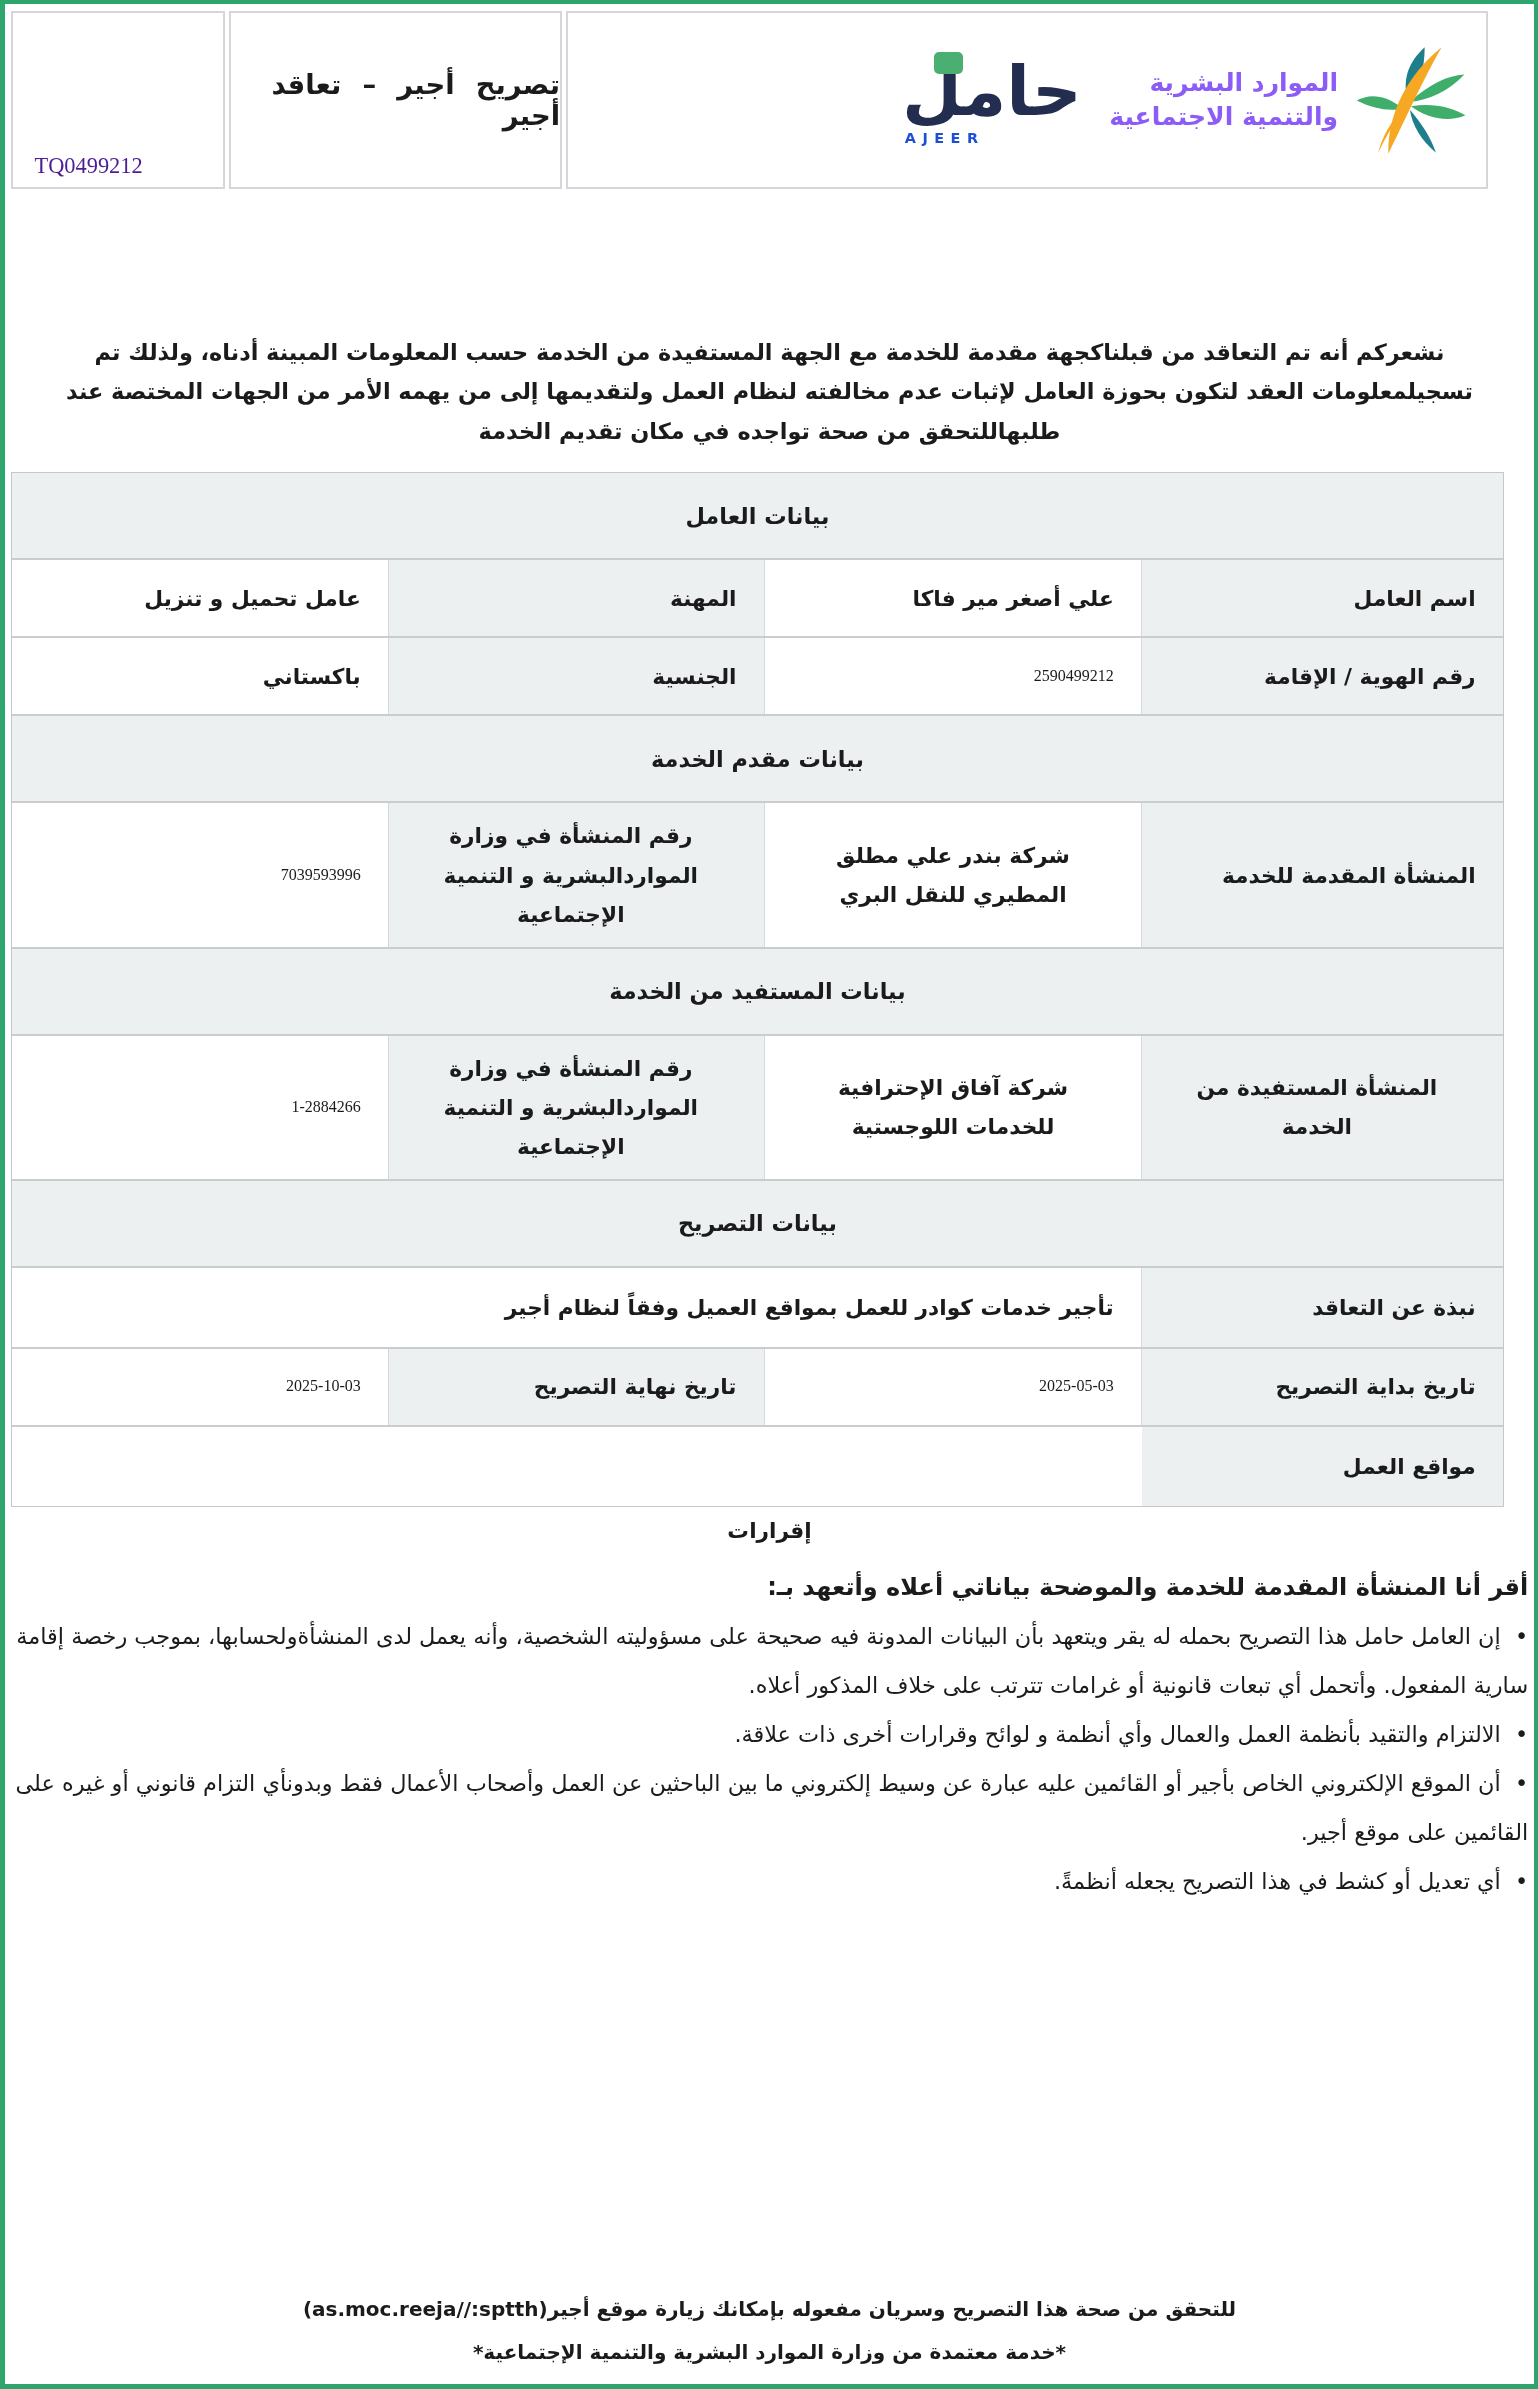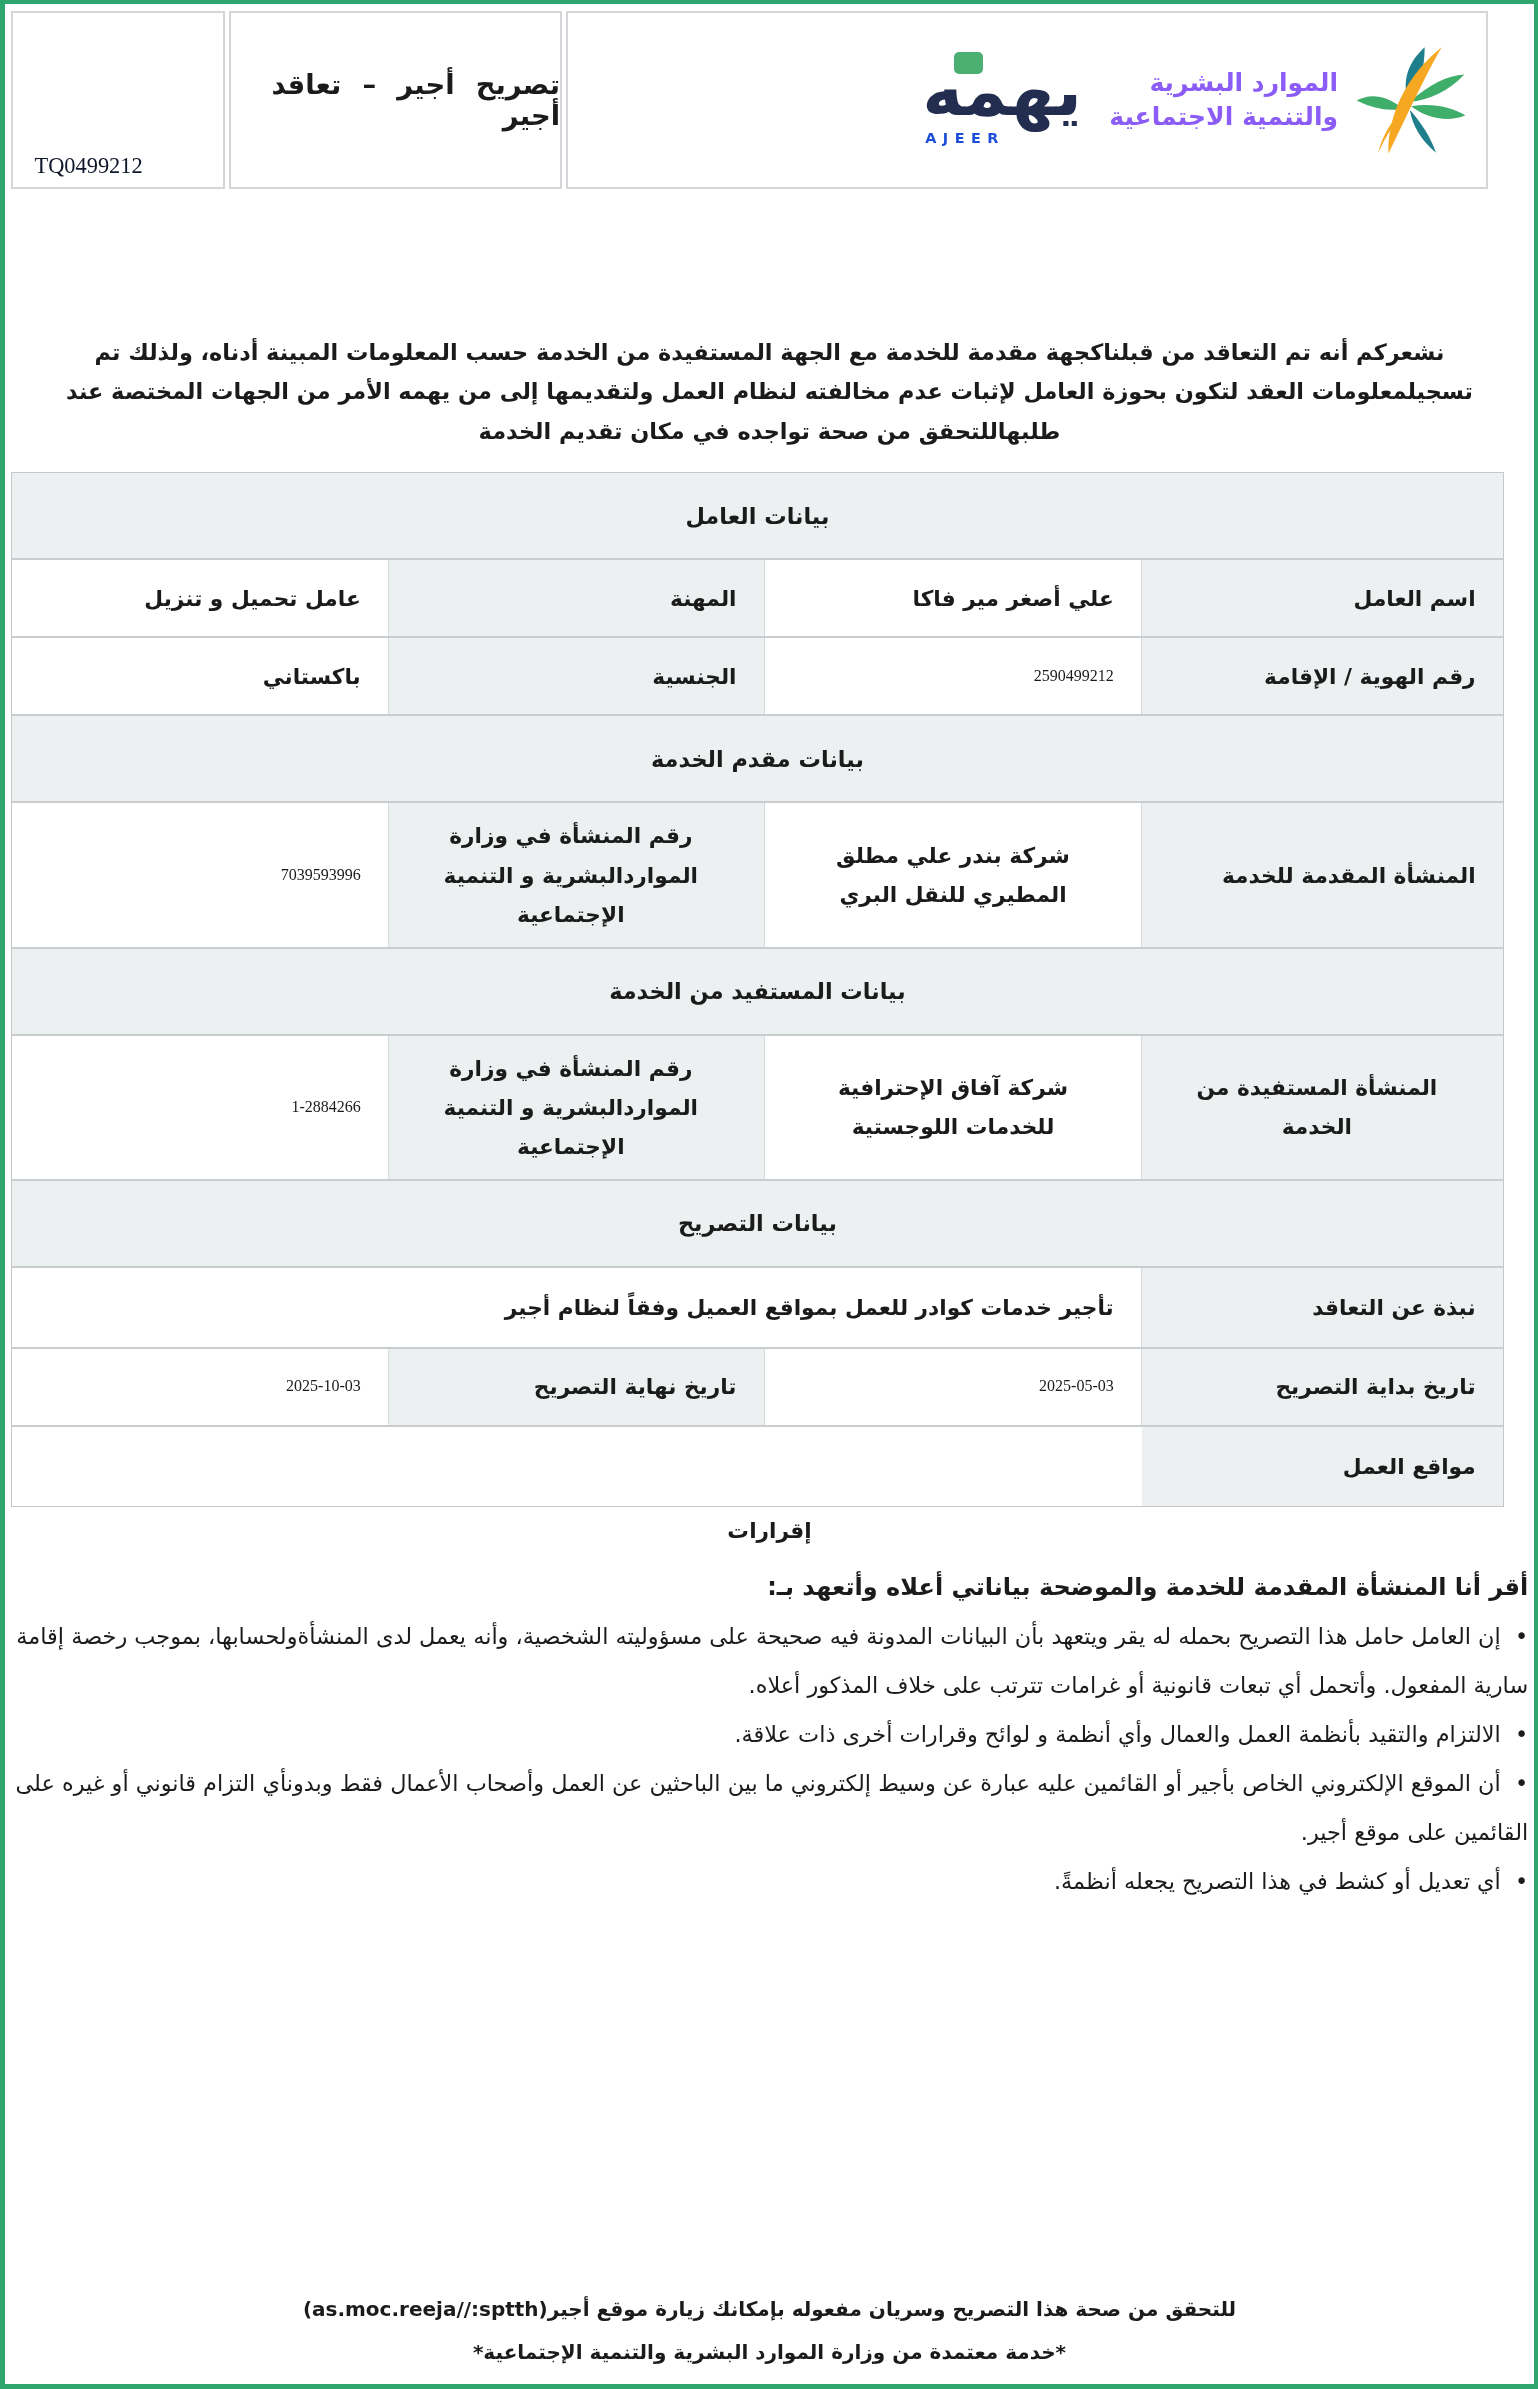--- a/index.html
+++ b/index.html
@@ -11,21 +11,21 @@
     border-top-width:4.3px;
     background:#fff;
     font-family:"DejaVu Sans",sans-serif;
     color:#1b1b1b;
     overflow:hidden;
   }
   
   .header{display:flex;gap:4.3px;margin:7.2px 46px 0 5.8px;height:178px;direction:ltr;}
   .hbox{border:2.2px solid #D5D5DA;box-sizing:border-box;background:#fff;}
   .hbox-tq{width:214px;position:relative;}
-  .tq{position:absolute;bottom:8.7px;left:21.7px;font-family:"Liberation Serif",serif;font-size:22.4px;color:#0f172a;}
+  .tq{position:absolute;bottom:8.7px;left:21.7px;font-family:"Liberation Serif",serif;font-size:22.4px;color:#4c1d95;}
   .hbox-title{width:333px;display:flex;align-items:center;justify-content:center;}
   .doc-title{font-size:27.4px;font-weight:700;word-spacing:11.6px;direction:rtl;padding-left:28px;}
   .hbox-logos{flex:1;display:flex;align-items:center;justify-content:flex-end;gap:27.4px;padding-right:16px;}
   
   .ajeer{position:relative;text-align:center;line-height:1;}
   .ajeer-ar{font-size:69px;font-weight:700;color:#232D4F;line-height:1.05;}
   .ajeer-block{position:absolute;top:-2.9px;left:32px;width:29px;height:21.7px;background:#4CAF72;border-radius:5px;}
   .ajeer-en{margin-top:2.9px;font-size:14.4px;font-weight:700;letter-spacing:6.5px;color:#1d4ed8;text-align:left;padding-left:2.9px;}
   
   .ministry{display:flex;align-items:center;gap:13px;}
@@ -85,21 +85,21 @@
 
   <div class="header">
     <div class="hbox hbox-tq">
       <div class="tq">TQ0499212</div>
     </div>
     <div class="hbox hbox-title">
       <div class="doc-title">تصريح أجير – تعاقد أجير</div>
     </div>
     <div class="hbox hbox-logos">
       <div class="ajeer">
-        <div class="ajeer-ar">يهمه</div>
+        <div class="ajeer-ar">حامل</div>
         <div class="ajeer-block"></div>
         <div class="ajeer-en">AJEER</div>
       </div>
       <div class="ministry">
         <div class="ministry-name">
           <div>الموارد البشرية</div>
           <div>والتنمية الاجتماعية</div>
         </div>
         <svg width="119" height="126" viewBox="0 0 210 210">
           <path d="M92,120 C58,94 32,94 10,106 C38,120 68,126 92,120 Z" fill="#3FAE6A"></path>

